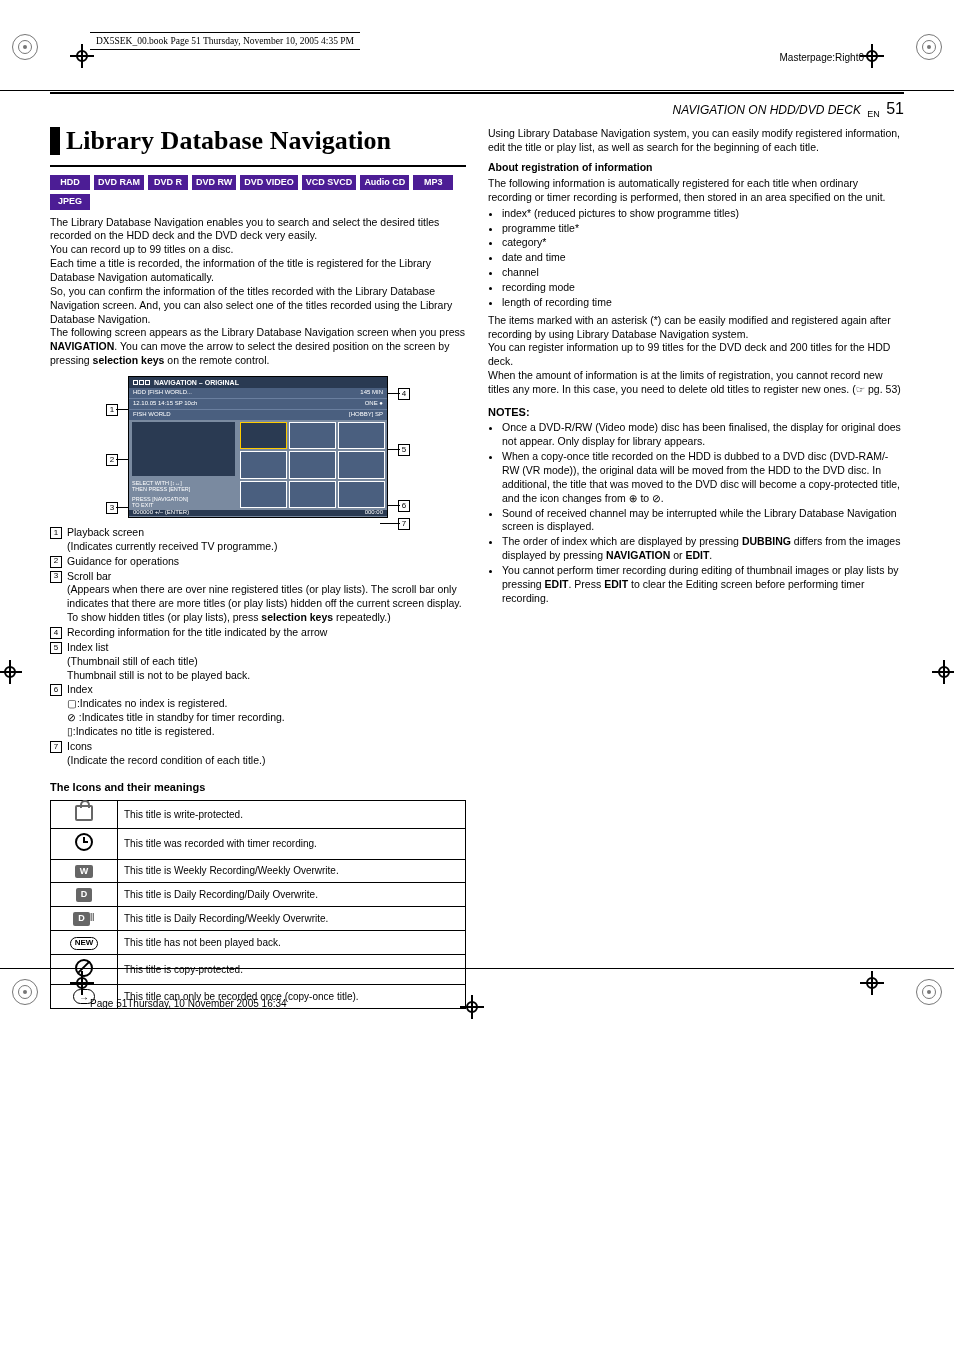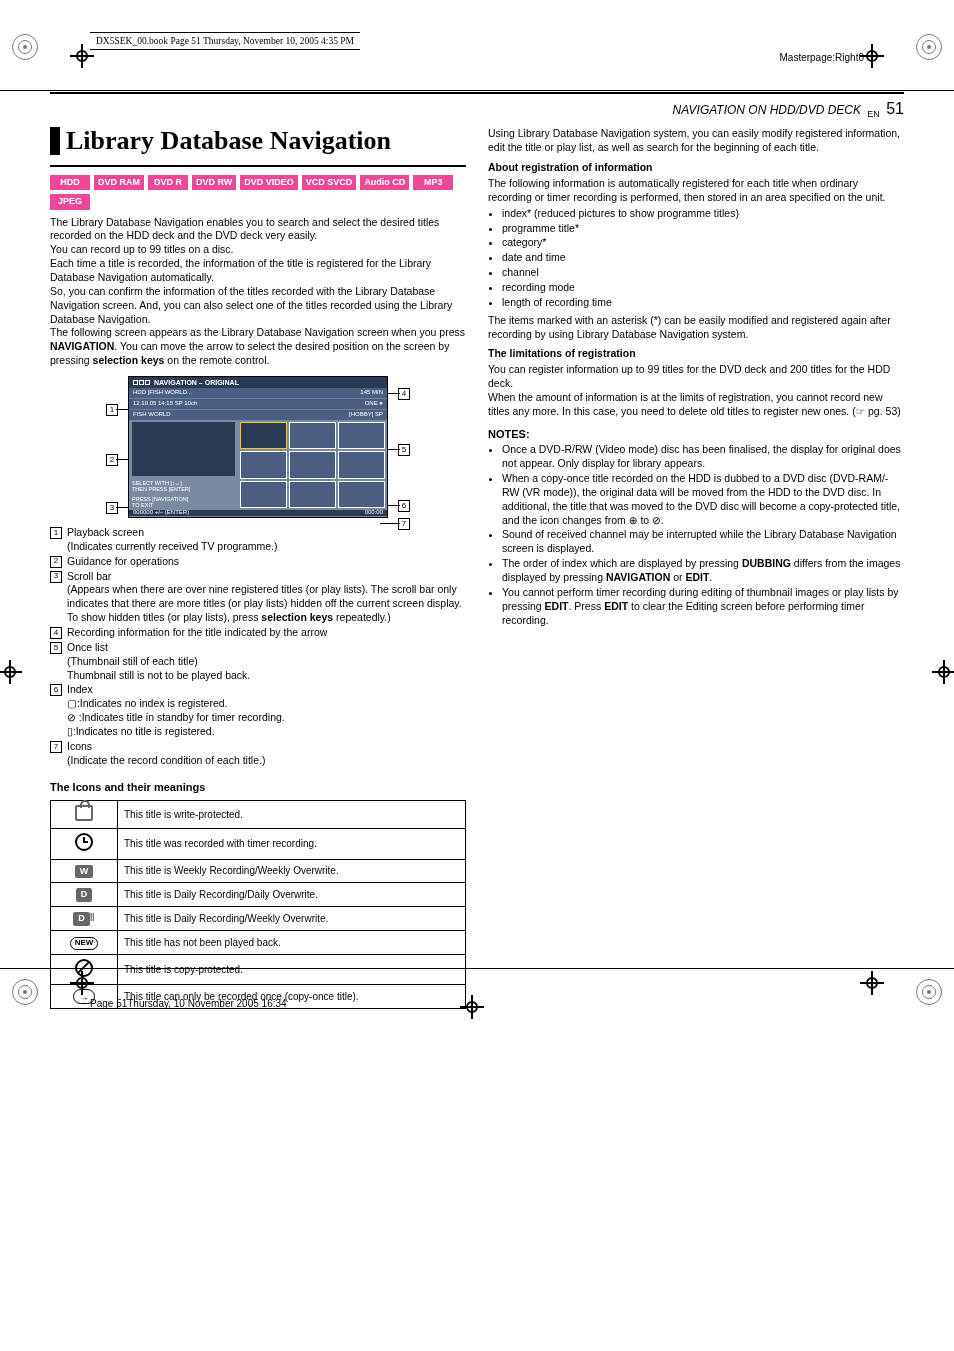--- a/index.html
+++ b/index.html
@@ -93,21 +93,21 @@
     font-size: 26px;
     margin: 0;
     line-height: 1.05;
   }
   .title-underline { height: 2px; background: #000; width: 100%; margin-top: 2px; margin-bottom: 8px;}
 
   .format-row {
     display: flex; gap: 4px; flex-wrap: wrap; margin-bottom: 6px;
   }
   .format-badge {
-    background: #ec4899; color: #fff; font-size: 10px; font-weight: bold;
+    background: #4c1d95; color: #fff; font-size: 10px; font-weight: bold;
     padding: 3px 4px; text-align: center; line-height: 1.05;
     min-width: 32px; display: flex; flex-direction: column; align-items: center; justify-content: center;
   }
   .format-badge span { display: block; font-size: 9px; }
 
   .navscreen-wrap { margin: 8px 0 8px 0; display:flex; justify-content:center; }
   .navscreen {
     position: relative;
     width: 260px;
   }
@@ -373,21 +373,21 @@
         <div class="legend-item">
             <div class="num">3</div>
             <div class="txt"><span>Scroll bar</span><span class="sub">(Appears when there are over nine registered titles (or play lists). The scroll bar only indicates that there are more titles (or play lists) hidden off the current screen display. To show hidden titles (or play lists), press <b>selection keys</b> repeatedly.)</span></div>
           </div>
         <div class="legend-item">
             <div class="num">4</div>
             <div class="txt"><span>Recording information for the title indicated by the arrow</span></div>
           </div>
         <div class="legend-item">
             <div class="num">5</div>
-            <div class="txt"><span>Once list</span><span class="sub" style="white-space:pre-line;">(Thumbnail still of each title)
+            <div class="txt"><span>Index list</span><span class="sub" style="white-space:pre-line;">(Thumbnail still of each title)
 Thumbnail still is not to be played back.</span></div>
           </div>
         <div class="legend-item">
             <div class="num">6</div>
             <div class="txt"><span>Index</span><span class="sub" style="white-space:pre-line;">▢:Indicates no index is registered.
 ⊘ :Indicates title in standby for timer recording.
 ▯:Indicates no title is registered.</span></div>
           </div>
         <div class="legend-item">
             <div class="num">7</div>
@@ -441,21 +441,20 @@
       <ul class="bullets">
         <li>index* (reduced pictures to show programme titles)</li>
         <li>programme title*</li>
         <li>category*</li>
         <li>date and time</li>
         <li>channel</li>
         <li>recording mode</li>
         <li>length of recording time</li>
       </ul>
       <div>The items marked with an asterisk (*) can be easily modified and registered again after recording by using Library Database Navigation system.</div>
-      <div class="subhead">The limitations of registration</div>
       <div>You can register information up to 99 titles for the DVD deck and 200 titles for the HDD deck.</div>
       <div>When the amount of information is at the limits of registration, you cannot record new titles any more. In this case, you need to delete old titles to register new ones. (☞ pg. 53)</div>
       <div class="notes-head">NOTES:</div>
       <ul class="bullets">
         <li>Once a DVD-R/RW (Video mode) disc has been finalised, the display for original does not appear. Only display for library appears.</li>
         <li>When a copy-once title recorded on the HDD is dubbed to a DVD disc (DVD-RAM/-RW (VR mode)), the original data will be moved from the HDD to the DVD disc. In additional, the title that was moved to the DVD disc will become a copy-protected title, and the icon changes from ⊕ to ⊘.</li>
         <li>Sound of received channel may be interrupted while the Library Database Navigation screen is displayed.</li>
         <li>The order of index which are displayed by pressing <b>DUBBING</b> differs from the images displayed by pressing <b>NAVIGATION</b> or <b>EDIT</b>.</li>
         <li>You cannot perform timer recording during editing of thumbnail images or play lists by pressing <b>EDIT</b>. Press <b>EDIT</b> to clear the Editing screen before performing timer recording.</li>
       </ul>

